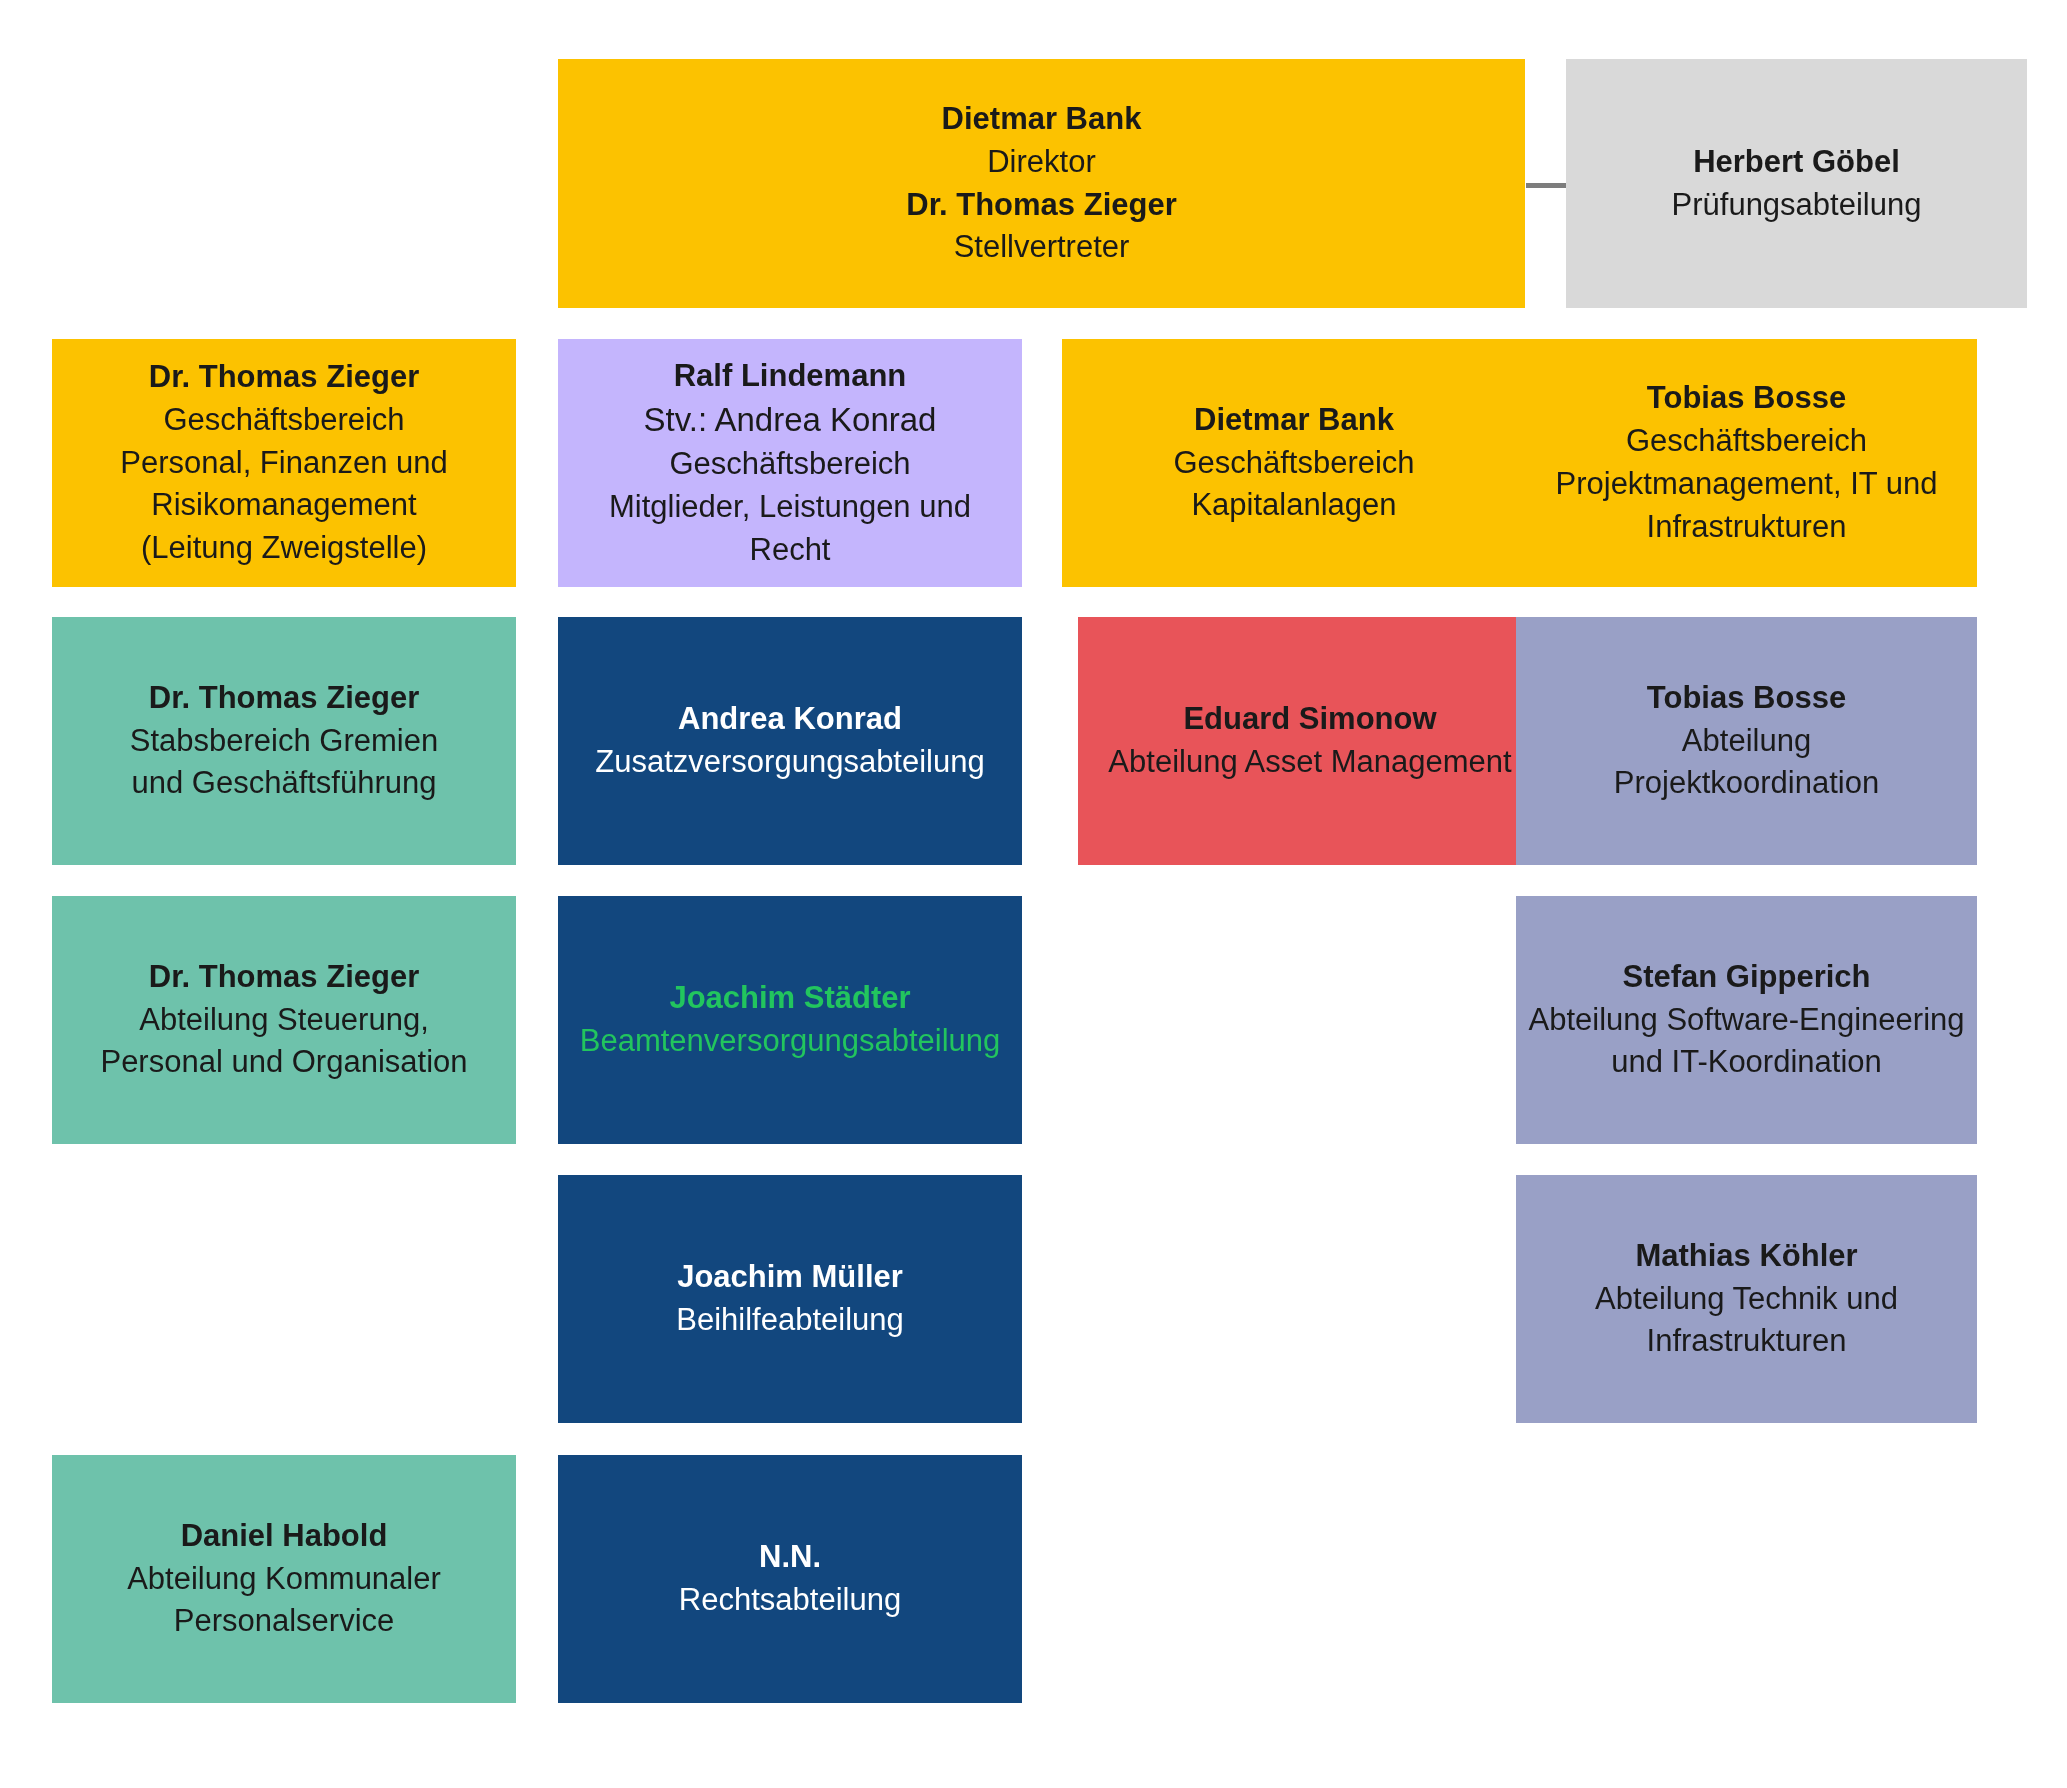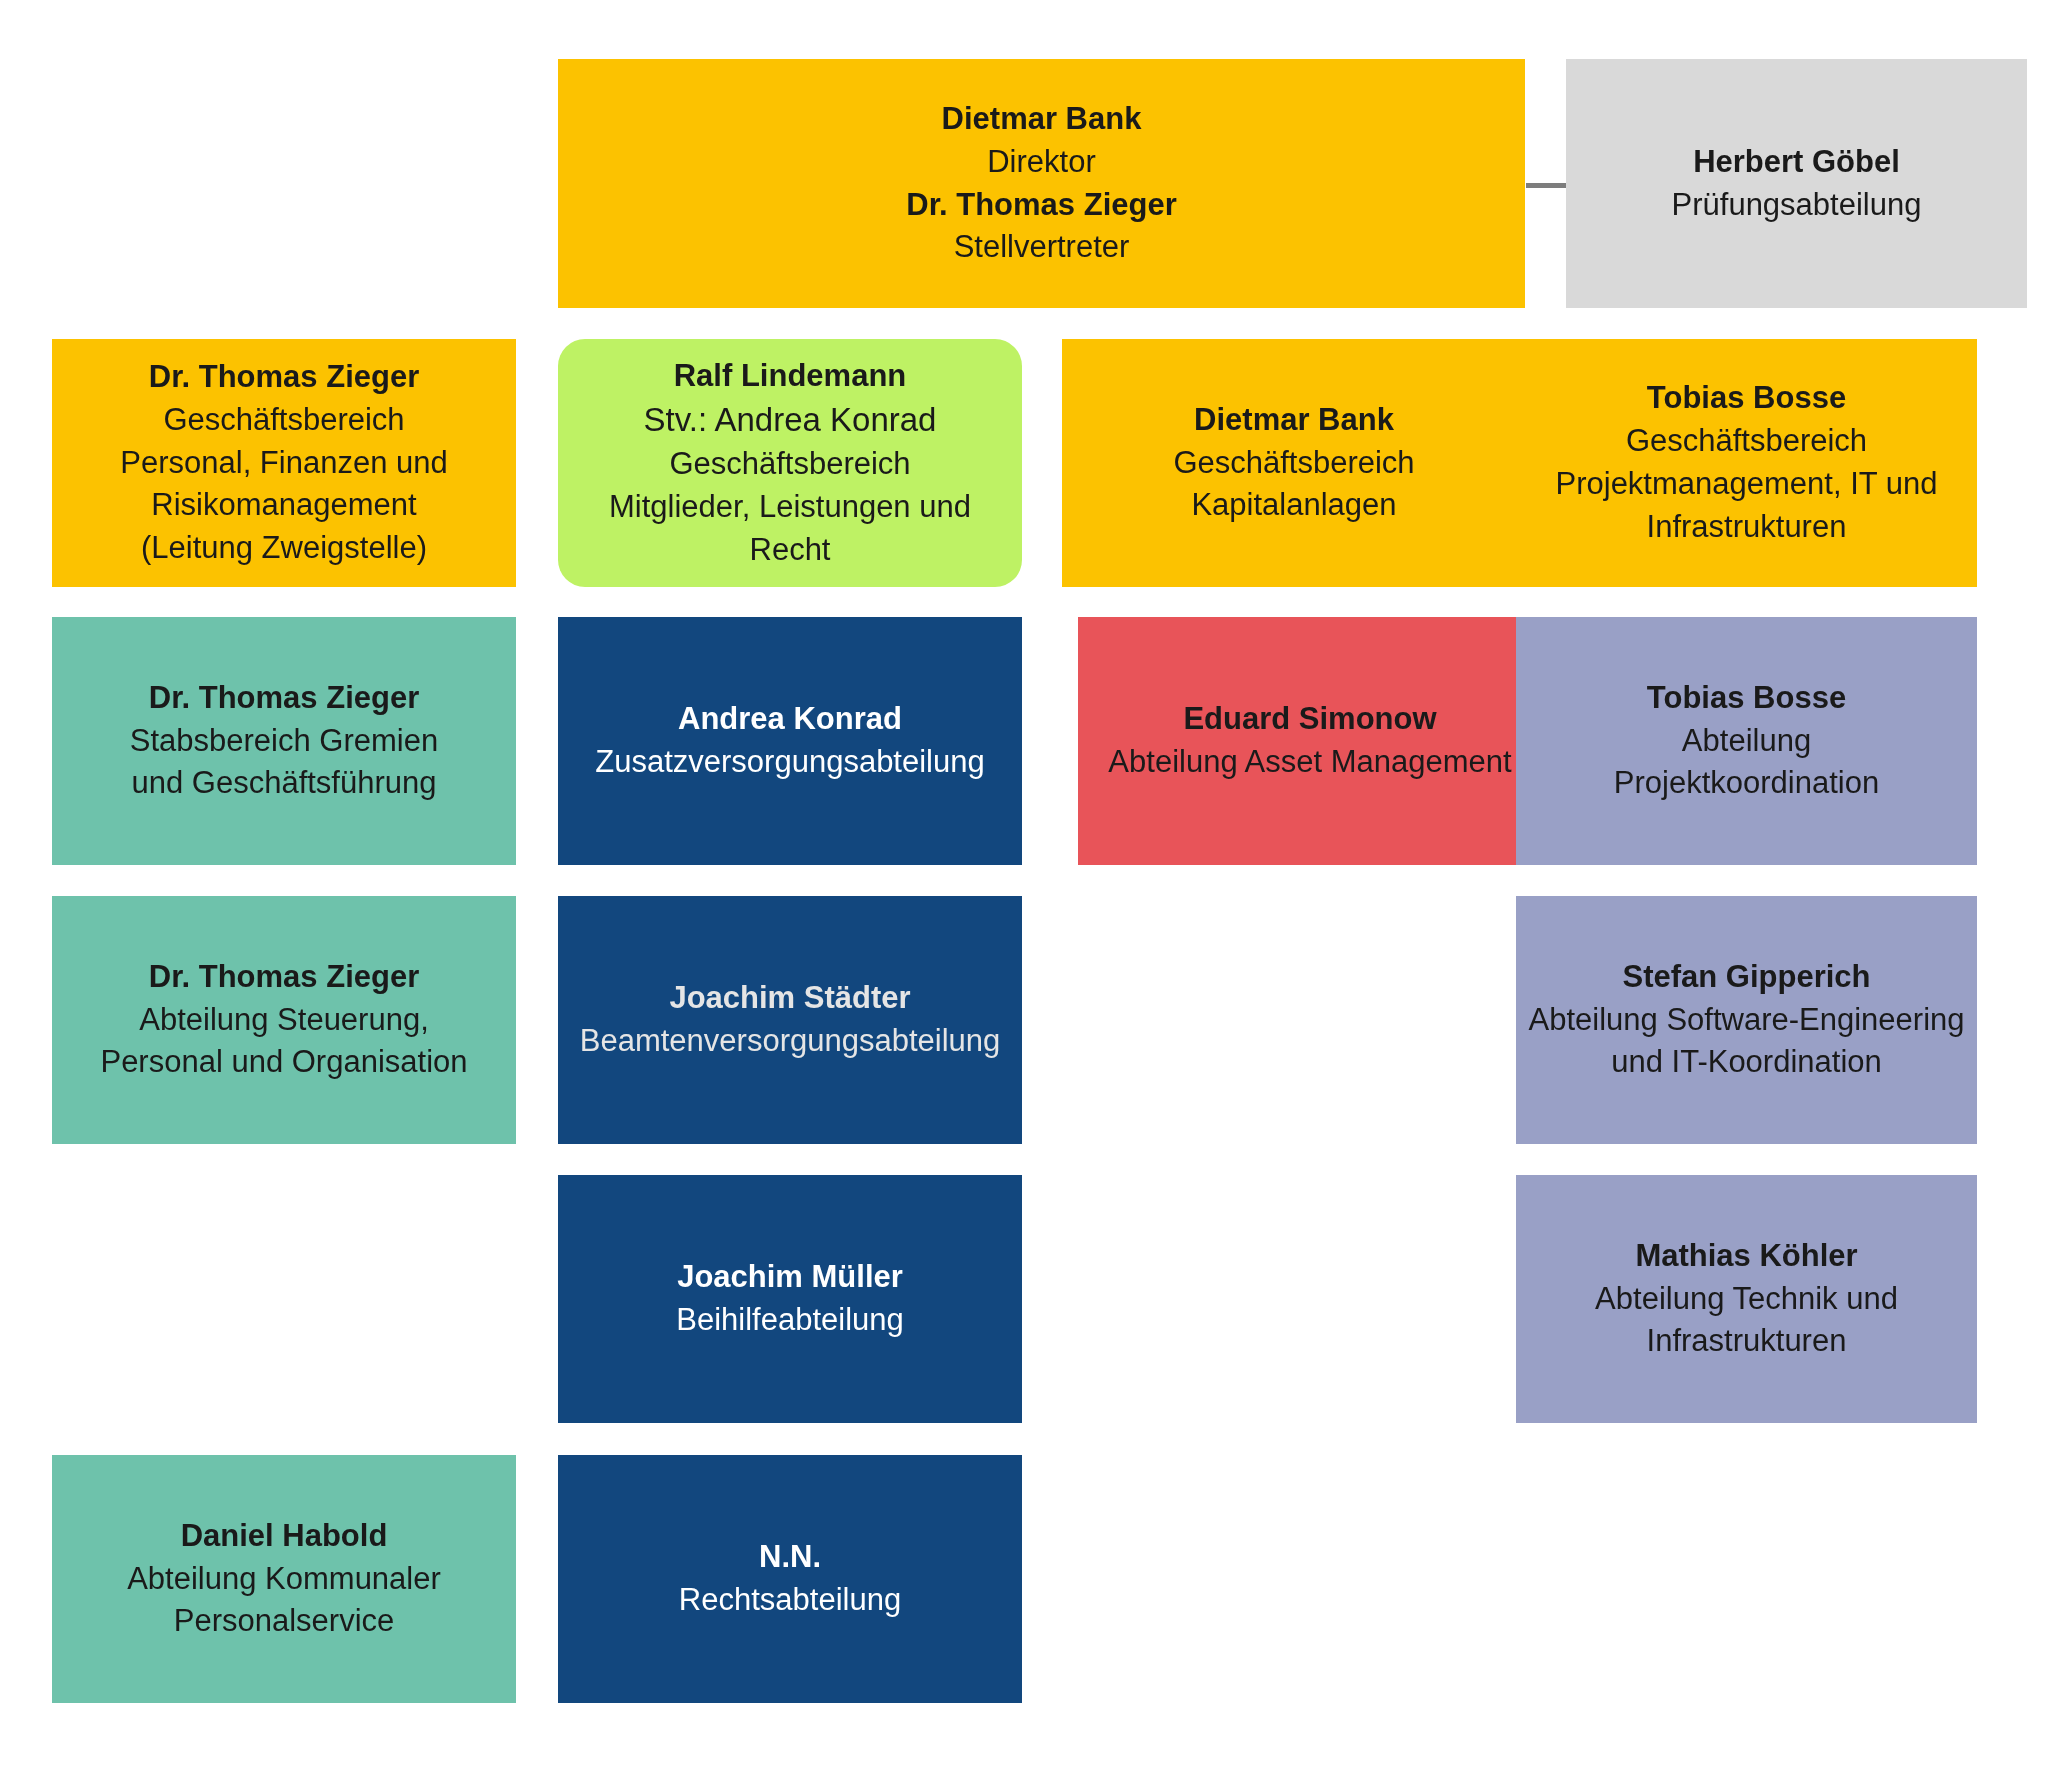--- a/index.html
+++ b/index.html
@@ -64,21 +64,21 @@
   </div>
 
   <div class="box c1 r2" style="background-color: rgb(252, 194, 0); color: rgb(26, 26, 26);">
     <div class="line name">Dr. Thomas Zieger</div>
     <div class="line">Geschäftsbereich</div>
     <div class="line">Personal, Finanzen und</div>
     <div class="line">Risikomanagement</div>
     <div class="line">(Leitung Zweigstelle)</div>
   </div>
 
-  <div class="box c2 r2" style="background-color: #bef264; color: rgb(26, 26, 26); border-radius: 27px;">
+  <div class="box c2 r2" style="background-color: #c4b5fd; color: rgb(26, 26, 26);">
     <div class="line name">Ralf Lindemann</div>
     <div class="line deputy">Stv.: Andrea Konrad</div>
     <div class="line">Geschäftsbereich</div>
     <div class="line">Mitglieder, Leistungen und</div>
     <div class="line">Recht</div>
   </div>
 
   <div class="box c3 r2" style="background-color: rgb(252, 194, 0); color: rgb(26, 26, 26);">
     <div class="line name">Dietmar Bank</div>
     <div class="line">Geschäftsbereich</div>
@@ -113,21 +113,21 @@
     <div class="line">Abteilung</div>
     <div class="line">Projektkoordination</div>
   </div>
 
   <div class="box c1 r4" style="background-color: rgb(110, 194, 171); color: rgb(26, 26, 26);">
     <div class="line name">Dr. Thomas Zieger</div>
     <div class="line">Abteilung Steuerung,</div>
     <div class="line">Personal und Organisation</div>
   </div>
 
-  <div class="box c2 r4" style="background-color: rgb(18, 71, 126); color: #e5e5e5;">
+  <div class="box c2 r4" style="background-color: rgb(18, 71, 126); color: #22c55e;">
     <div class="line name">Joachim Städter</div>
     <div class="line">Beamtenversorgungsabteilung</div>
   </div>
 
   <div class="box c4 r4" style="background-color: rgb(153, 160, 198); color: rgb(26, 26, 26);">
     <div class="line name">Stefan Gipperich</div>
     <div class="line">Abteilung Software-Engineering</div>
     <div class="line">und IT-Koordination</div>
   </div>
 

